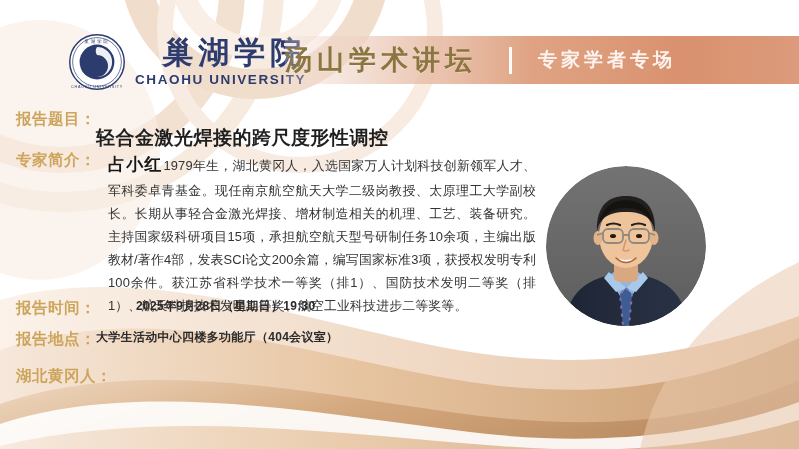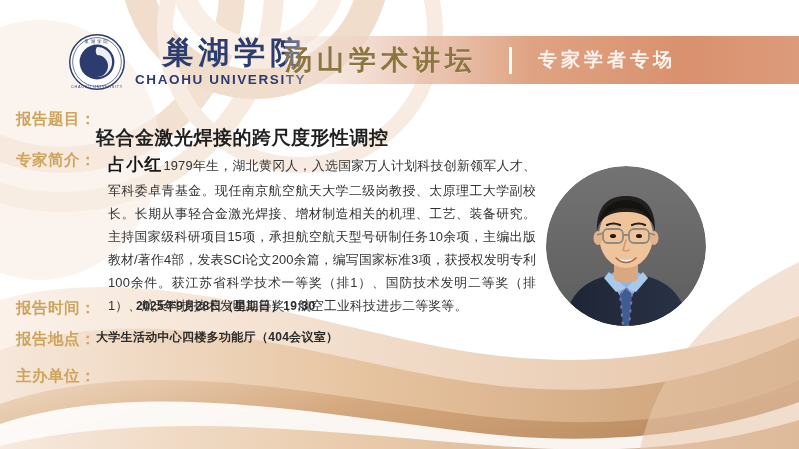--- a/index.html
+++ b/index.html
@@ -204,21 +204,21 @@
       <span class="label">报告时间：</span>
       <span class="value">2025年9月28日（星期日）19:30</span>
     </div>
 
     <div class="row info t2">
       <span class="label">报告地点：</span>
       <span class="value">大学生活动中心四楼多功能厅（404会议室）</span>
     </div>
 
     <div class="row info t3">
-      <span class="label">主办单位：</span>
+      <span class="label">湖北黄冈人：</span>
     </div>
   </div>
 
   <div class="portrait-wrap">
     <svg class="portrait" viewBox="0 0 160 160">
       <defs>
         <clipPath id="pClip">
             <circle cx="80" cy="80" r="80"></circle>
           </clipPath>
         <linearGradient id="bgGray" x1="0" y1="0" x2="0" y2="1">

